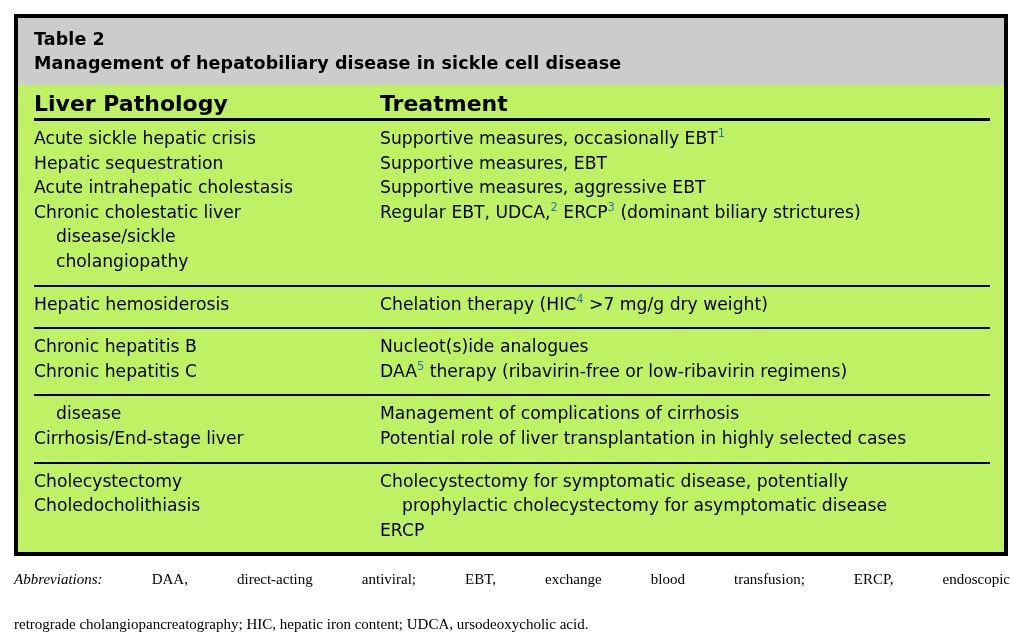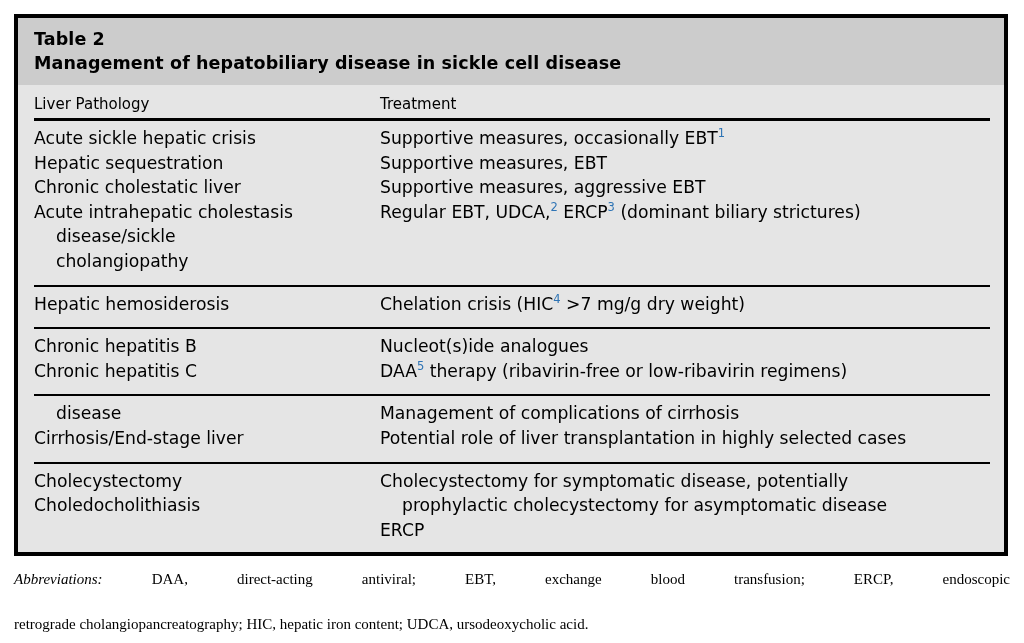--- a/index.html
+++ b/index.html
@@ -21,43 +21,43 @@
     overflow: hidden;
   }
   .table-box {
     position: absolute;
     left: 14px;
     top: 14px;
     width: 994px;
     height: 542px;
     border: 4px solid #000000;
     box-sizing: border-box;
-    background: #e5e5e5;
+    background: #bef264;
   }
   .tbl-header {
     background: #cccccc;
     padding: 9px 16px 10px 16px;
   }
   .tbl-header .line {
     font-weight: bold;
     font-size: 17.5px;
     line-height: 24px;
     letter-spacing: 0.1px;
   }
   .tbl-body {
     padding: 0 14px 0 16px;
   }
   .colhead {
     display: flex;
     padding-top: 8px;
     padding-bottom: 3px;
   }
   .colhead .c1, .colhead .c2 {
-    font-weight: normal;
-    font-size: 15px;
+    font-weight: bold;
+    font-size: 22px;
     line-height: 22px;
   }
   .c1 { width: 346px; flex: 0 0 346px; }
   .c2 { flex: 1 1 auto; }
   .rule-thick {
     border-top: 3px solid #000000;
     height: 0;
     margin: 0;
   }
   .rule-thin {
@@ -121,40 +121,40 @@
       <div class="colhead">
         <div class="c1">Liver Pathology</div>
         <div class="c2">Treatment</div>
       </div>
       <div class="rule-thick"></div>
 
       <div class="grp">
         <div class="c1">
           <div class="cell-line">Acute sickle hepatic crisis</div>
           <div class="cell-line">Hepatic sequestration</div>
+          <div class="cell-line">Acute intrahepatic cholestasis</div>
           <div class="cell-line">Chronic cholestatic liver</div>
-          <div class="cell-line">Acute intrahepatic cholestasis</div>
           <div class="cell-line indent-1">disease/sickle</div>
           <div class="cell-line indent-1">cholangiopathy</div>
         </div>
         <div class="c2">
           <div class="cell-line"><span>Supportive measures, occasionally EBT</span><span class="sup">1</span></div>
           <div class="cell-line">Supportive measures, EBT</div>
           <div class="cell-line">Supportive measures, aggressive EBT</div>
           <div class="cell-line"><span>Regular EBT, UDCA,</span><span class="sup">2</span><span> ERCP</span><span class="sup">3</span><span> (dominant biliary strictures)</span></div>
         </div>
       </div>
       <div class="rule-thin"></div>
 
       <div class="grp">
         <div class="c1">
           <div class="cell-line">Hepatic hemosiderosis</div>
         </div>
         <div class="c2">
-          <div class="cell-line"><span>Chelation crisis (HIC</span><span class="sup">4</span><span> &gt;7 mg/g dry weight)</span></div>
+          <div class="cell-line"><span>Chelation therapy (HIC</span><span class="sup">4</span><span> &gt;7 mg/g dry weight)</span></div>
         </div>
       </div>
       <div class="rule-thin"></div>
 
       <div class="grp">
         <div class="c1">
           <div class="cell-line">Chronic hepatitis B</div>
           <div class="cell-line">Chronic hepatitis C</div>
         </div>
         <div class="c2">

